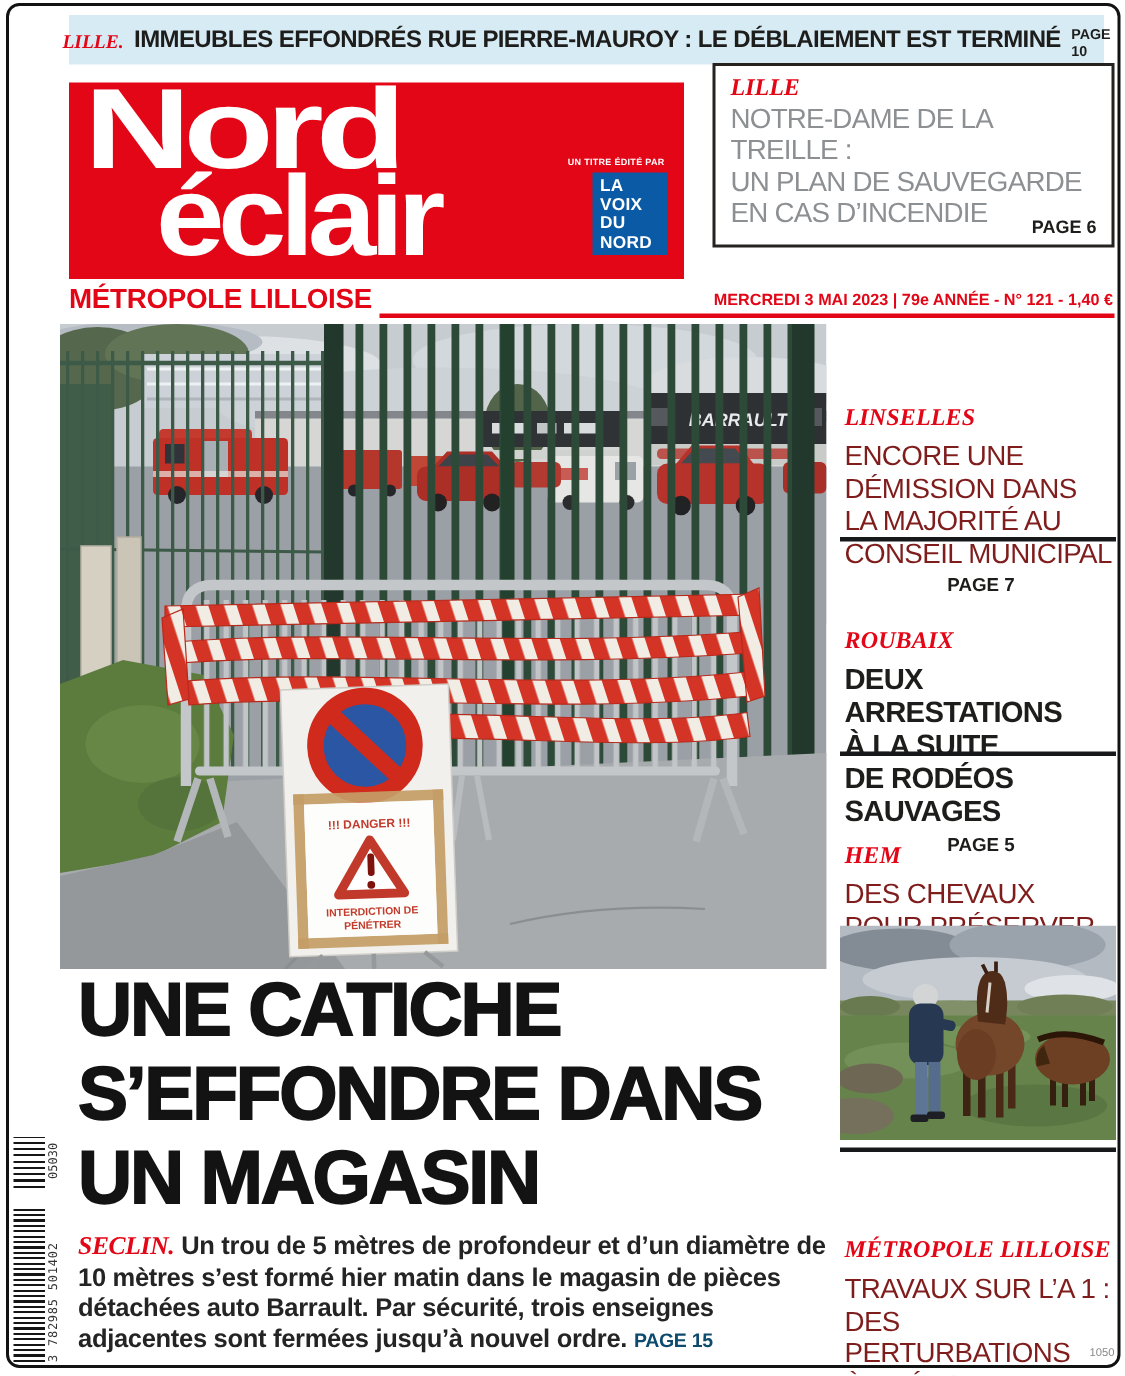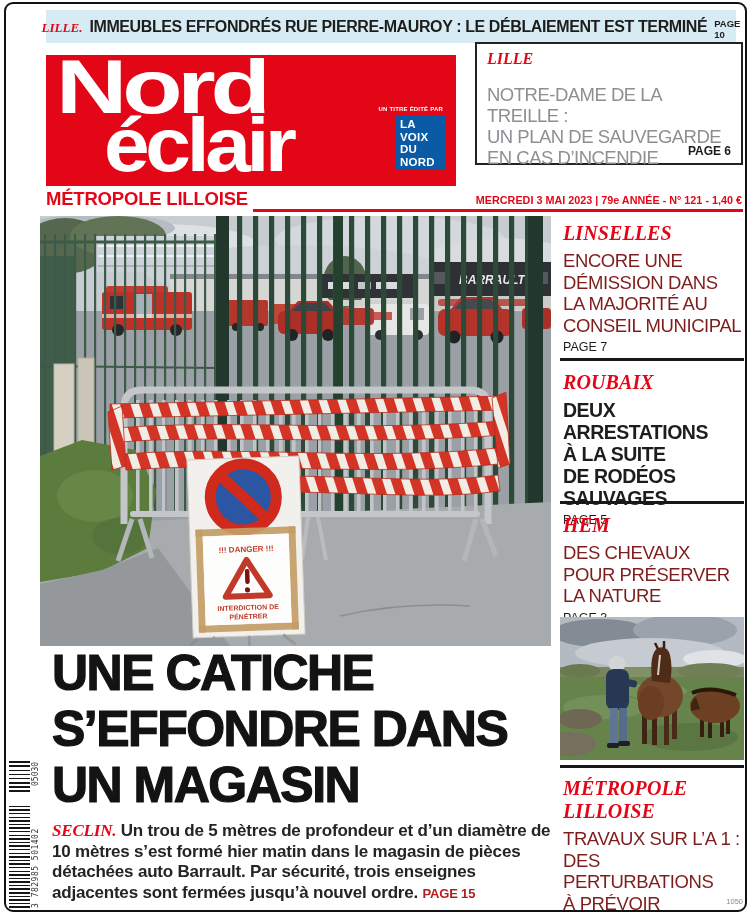--- a/index.html
+++ b/index.html
@@ -27,43 +27,43 @@
         color:#fff;font-weight:bold;font-size:11.5px;line-height:12.5px;letter-spacing:.2px;
         padding:3px 0 0 5px;box-sizing:border-box;}
   .edition{position:absolute;left:46px;top:188px;color:#e30617;font-size:18.5px;font-weight:bold;letter-spacing:-0.2px;}
   .dateline{position:absolute;right:8px;top:194px;color:#e30617;font-size:10.8px;font-weight:bold;margin-left:26px;}
   .red-rule{position:absolute;left:253px;top:209px;width:490px;height:3px;background:#e30617;}
 
   
   .featured-box{position:absolute;left:475px;top:42px;width:268px;height:123px;
         border:2px solid #26221f;box-sizing:border-box;padding:6px 10px;background:#fff;}
   .fb-tag{font-family:"Liberation Serif",serif;font-style:italic;font-weight:bold;font-size:16px;color:#e30617;}
-  .fb-title{margin-top:16px;font-size:18.5px;line-height:21px;color:#8d9093;white-space:pre-line;letter-spacing:-0.5px;}
+  .fb-title{margin-top:0;font-size:18.5px;line-height:21px;color:#8d9093;white-space:pre-line;letter-spacing:-0.5px;}
   .fb-page{position:absolute;right:10px;bottom:5px;font-size:12px;font-weight:bold;color:#1d1d1b;}
 
   
   .sb-item{position:absolute;left:563px;width:182px;}
-  .sb-tag{font-family:"Liberation Serif",serif;font-style:italic;font-weight:bold;font-size:20px;
-        color:#e30617;letter-spacing:.1px;}
+  .sb-tag{font-family:"Liberation Serif",serif;font-style:italic;font-weight:bold;font-size:16px;
+        color:#e30617;letter-spacing:.1px;margin-top:48px;}
   .sb-title{margin-top:5px;font-size:18.5px;line-height:21.5px;color:#7f1d1d;white-space:pre-line;letter-spacing:-0.4px;}
   .sb-title.dark{color:#1d1d1b;font-weight:bold;font-size:19.5px;line-height:22px;letter-spacing:-0.5px;}
-  .sb-page{text-align:left;font-size:12.5px;font-weight:normal;color:#1d1d1b;margin-top:4px;}
+  .sb-page{text-align:center;font-size:12.5px;font-weight:bold;color:#1d1d1b;margin-top:4px;}
   .sb-rule{position:absolute;left:560px;width:184px;height:3px;background:#17181a;}
   .sb-photo{position:absolute;left:560px;top:617px;width:184px;height:143px;}
   .footer-code{position:absolute;left:563px;top:897px;width:180px;text-align:right;
         font-size:7.5px;color:#8a8a8a;}
 
   
   .main-photo{position:absolute;left:40px;top:216px;width:511px;height:430px;}
   .headline{position:absolute;left:52px;top:645px;font-size:50px;line-height:56px;font-weight:bold;
         color:#131313;letter-spacing:-1.5px;white-space:pre-line;-webkit-text-stroke:1.2px #131313;}
   .lede{position:absolute;left:52px;top:821px;width:505px;font-size:17px;line-height:20.5px;
         font-weight:bold;color:#242424;letter-spacing:-0.2px;}
   .lede-tag{font-family:"Liberation Serif",serif;font-style:italic;font-weight:bold;color:#e30617;}
-  .lede-page{color:#b91c1c;font-size:13px;white-space:nowrap;}
+  .lede-page{color:#0c4a6e;font-size:13px;white-space:nowrap;}
 
   
   .barcode{position:absolute;left:9px;top:908px;width:163px;height:32px;
         transform:rotate(-90deg);transform-origin:0 0;background:#fff;
         display:flex;flex-direction:column;gap:1px;}
   .bc-bars{display:flex;gap:12px;height:21px;align-items:stretch;}
   .bc-main{width:104px;background:repeating-linear-gradient(90deg,#161616 0 1.5px,#fff 1.5px 3.6px);}
   .bc-addon{width:34px;background:repeating-linear-gradient(90deg,#161616 0 1.5px,#fff 1.5px 4.2px);}
   .bc-nums{display:flex;gap:18px;font-family:"DejaVu Sans Mono",monospace;font-size:8px;color:#333;}
   .bc-num-main{width:104px;letter-spacing:.5px;}

